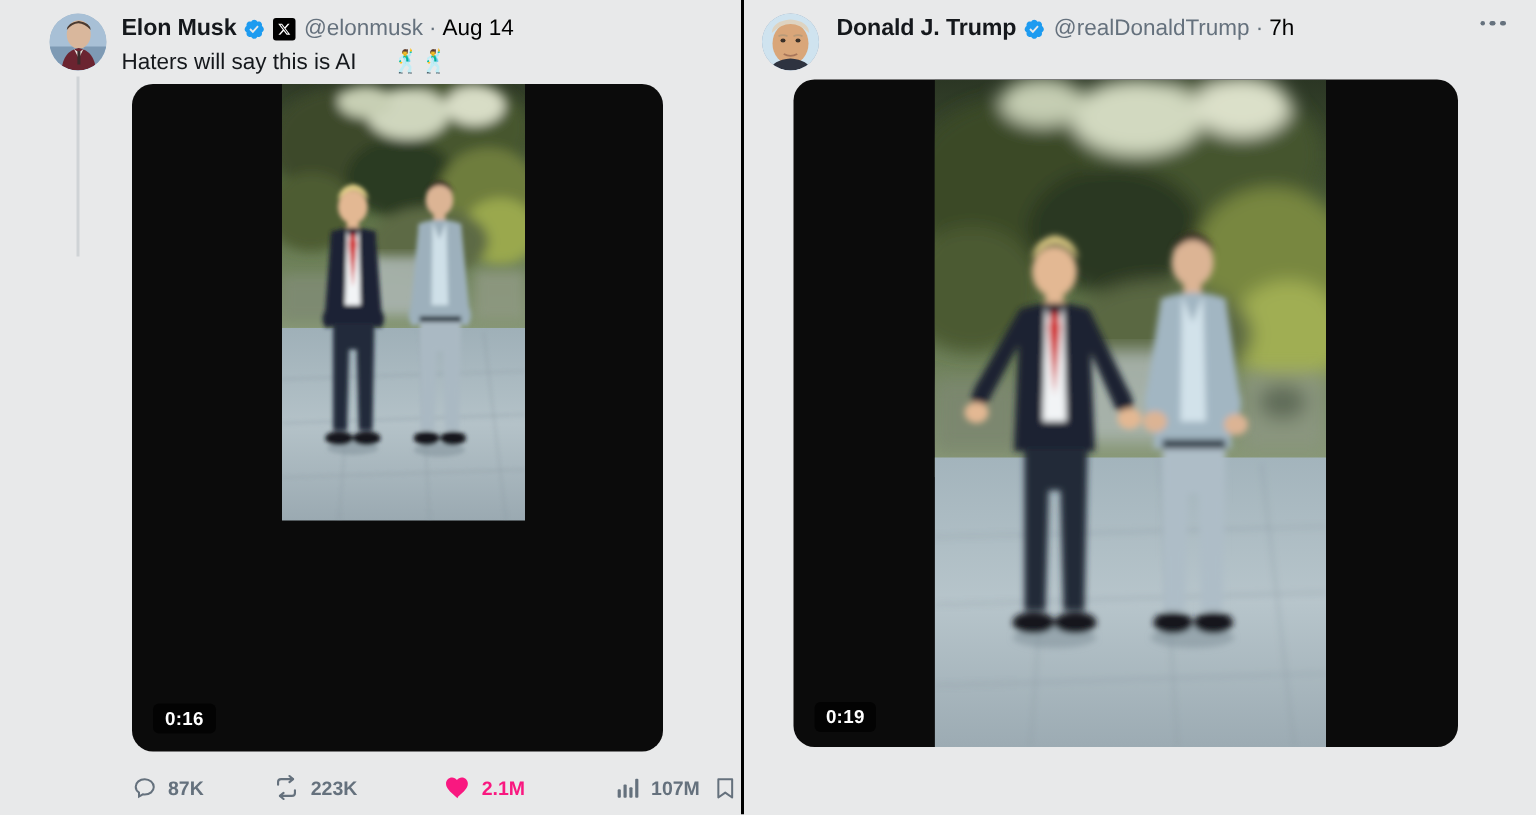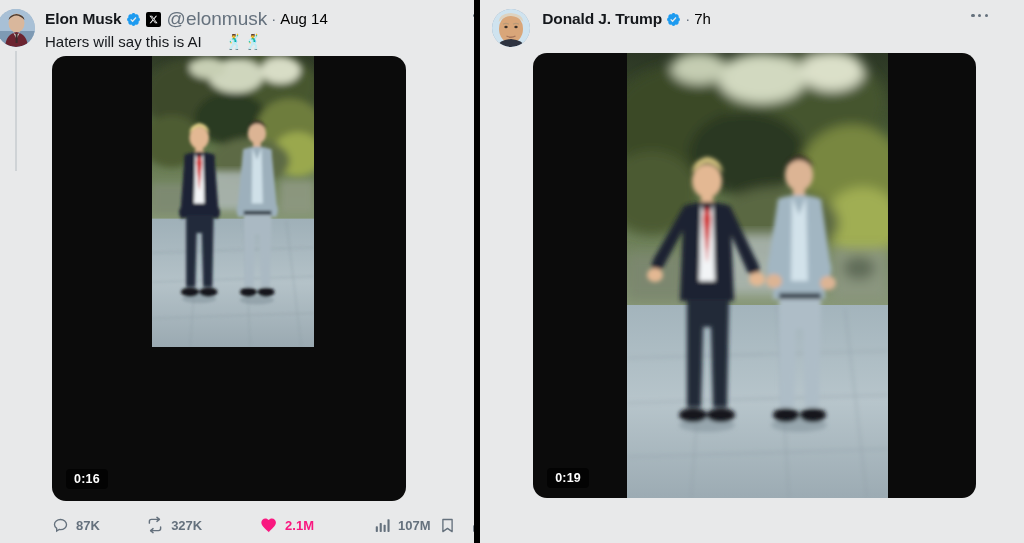--- a/index.html
+++ b/index.html
@@ -12,30 +12,31 @@
     font-family: "Liberation Sans", sans-serif;
     -webkit-font-smoothing: antialiased;
   }
 
   .screen {
     position: relative;
     width: 1024px;
     height: 543px;
     display: flex;
     background: #e8e9ea;
+    padding-left: 36px;
   }
 
   
   .panel {
     position: relative;
     height: 543px;
     background: #e8e9ea;
   }
   .panel-left  { width: 504px; }
-  .panel-right { width: 584px; border-left: 6px solid #000000; }
+  .panel-right { width: 584px; border-left: 2px solid #000000; }
 
   
   .tweet-head {
     display: flex;
     align-items: flex-start;
     padding-top: 9px;
   }
   .panel-left  .tweet-head { padding-left: 3px; }
   .panel-right .tweet-head { padding-left: 12px; }
 
@@ -100,21 +101,21 @@
     width: 15px;
     height: 15px;
     margin-left: 5px;
     background: #000;
     border-radius: 2px;
     flex: 0 0 auto;
   }
   .x-badge svg { display: block; }
 
   .handle {
-    font-size: 19px;
+    font-size: 15px;
     color: #65717d;
     margin-left: 6px;
     font-weight: 400;
   }
   .sep {
     font-size: 15px;
     color: #65717d;
     margin: 0 4px;
   }
   .timestamp {
@@ -162,21 +163,21 @@
     overflow: hidden;
     background: #0b0b0b;
   }
   .panel-left .media {
     margin-left: 52px;
     margin-top: 4px;
     width: 354px;
     height: 445px;
   }
   .panel-right .media {
-    margin-left: 53px;
+    margin-left: 33px;
     margin-top: 6px;
     width: 443px;
     height: 445px;
   }
 
   .video-frame {
     position: absolute;
     top: 0;
     bottom: 0;
     overflow: hidden;
@@ -387,21 +388,21 @@
         <span>
           <svg width="18" height="18" viewBox="0 0 24 24">
               <g fill="none" stroke="#65717d" stroke-width="1.9" stroke-linecap="round" stroke-linejoin="round">
                 <path d="M4.5 9.5V7.2c0-1.5 1.2-2.7 2.7-2.7h10.3"></path>
                 <path d="M14.6 1.8l3.3 2.7-3.3 2.7"></path>
                 <path d="M19.5 14.5v2.3c0 1.5-1.2 2.7-2.7 2.7H6.5"></path>
                 <path d="M9.4 22.2L6.1 19.5l3.3-2.7"></path>
               </g>
             </svg>
         </span>
-        <span>327K</span>
+        <span>223K</span>
       </div>
       <div class="action act-like like">
         <span>
           <svg width="18" height="18" viewBox="0 0 24 24">
               <path fill="#f91880" d="M12 21.6l-1.5-1.4C5.1 15.4 1.8 12.4 1.8 8.6 1.8 5.6 4.2 3.2 7.2 3.2c1.7 0 3.3.8 4.3 2.1 1-1.3 2.6-2.1 4.3-2.1 3 0 5.4 2.4 5.4 5.4 0 3.8-3.3 6.8-8.7 11.6z"></path>
             </svg>
         </span>
         <span>2.1M</span>
       </div>
       <div class="action act-views">
@@ -465,20 +466,21 @@
       </div>
 
       <div class="head-body">
         <div class="name-row">
           <span class="display-name">Donald J. Trump</span>
           <span class="verified">
             <svg viewBox="0 0 22 22" width="15" height="15">
               <path fill="#1d9bf0" d="M20.396 11c-.018-.646-.215-1.275-.57-1.816-.354-.54-.852-.972-1.438-1.246.223-.607.27-1.264.14-1.897-.133-.634-.44-1.217-.884-1.684-.466-.443-1.05-.75-1.683-.882-.633-.13-1.29-.083-1.897.14-.273-.587-.704-1.086-1.245-1.44S11.647 1.62 11 1.604c-.646.017-1.273.213-1.813.568s-.969.854-1.24 1.44c-.608-.223-1.267-.272-1.902-.14-.635.13-1.22.438-1.687.882-.445.467-.752 1.05-.882 1.684-.13.633-.083 1.29.14 1.897-.587.274-1.087.705-1.443 1.245-.356.54-.555 1.17-.573 1.817.018.647.217 1.276.573 1.816.356.54.856.972 1.443 1.246-.223.607-.27 1.264-.14 1.897.13.634.437 1.217.882 1.684.467.443 1.052.75 1.687.882.635.13 1.294.083 1.902-.14.27.586.7 1.085 1.24 1.44s1.167.55 1.813.568c.647-.016 1.276-.213 1.817-.567s.972-.854 1.245-1.44c.604.228 1.26.282 1.894.156s1.216-.43 1.686-.876c.447-.47.752-1.053.882-1.687.13-.633.08-1.29-.144-1.897.587-.274 1.085-.706 1.44-1.246.354-.54.55-1.17.57-1.816zM9.662 14.85l-3.429-3.428 1.293-1.302 2.072 2.072 4.4-4.794 1.347 1.246z"></path>
             </svg>
           </span>
+          <span class="handle">@realDonaldTrump</span>
           <span class="sep">·</span>
           <span class="timestamp">7h</span>
         </div>
       </div>
     </div>
 
     <div class="more-dots">
       <i></i>
         <i></i>
         <i></i>

